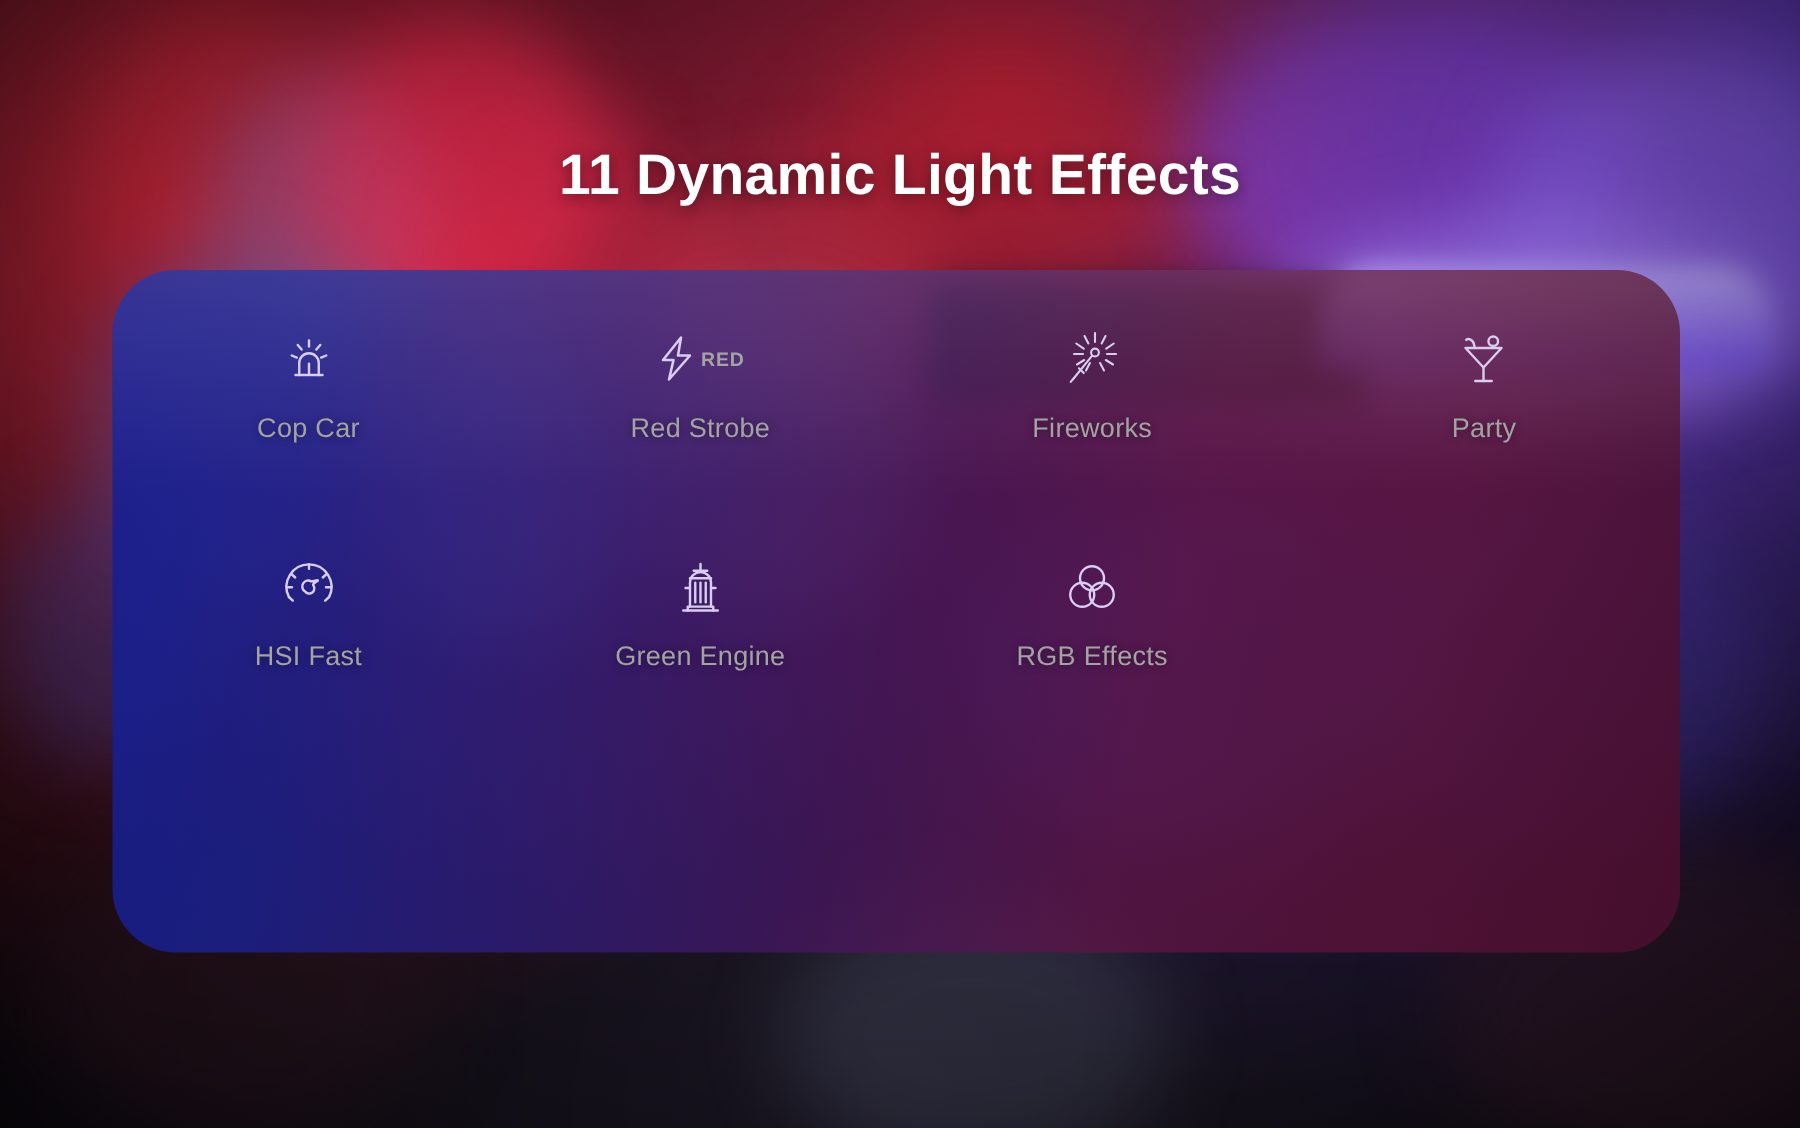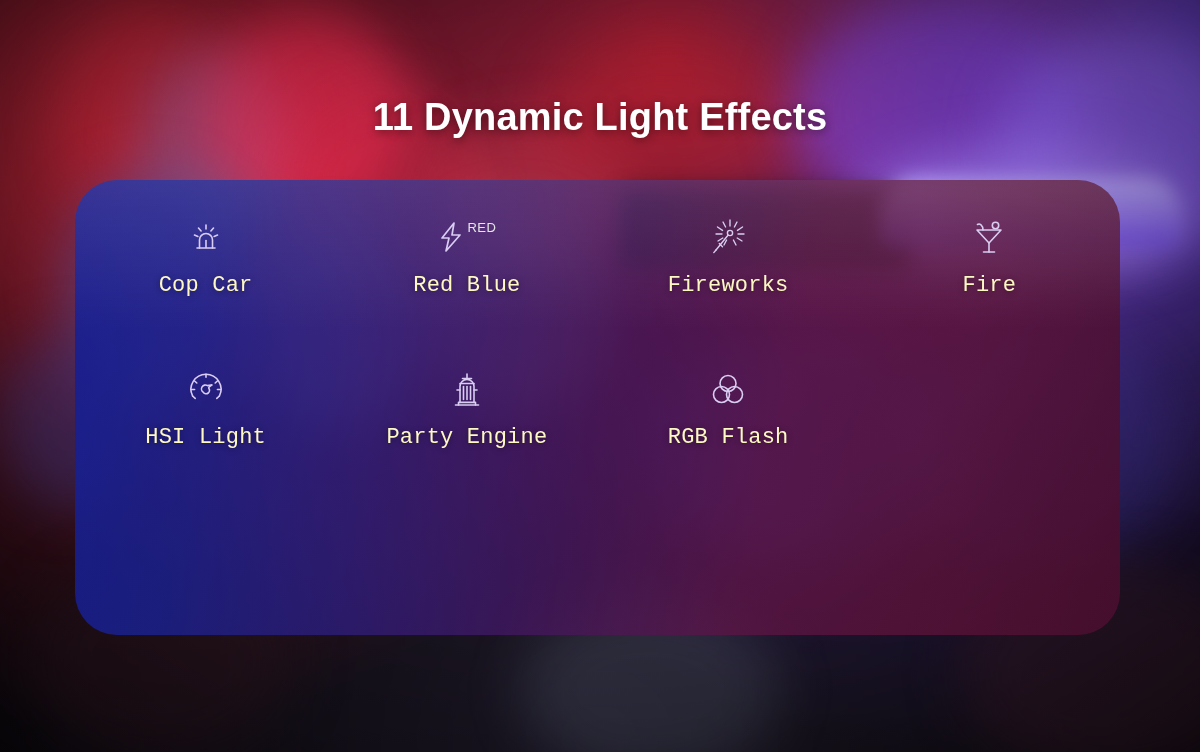--- a/index.html
+++ b/index.html
@@ -98,26 +98,26 @@
     width:100%;height:100%;gap:12px;
   }
   .cell.empty{visibility:hidden;}
   .ico{
     height:48px;display:flex;align-items:center;justify-content:center;
     color:#d9cdf2;
   }
   .ico svg{display:block;overflow:visible;}
   .flash-wrap{display:flex;align-items:flex-start;gap:2px;}
   .flash-word{
-    font-size:13px;font-weight:400;letter-spacing:.5px;color:#e5e5e5;
-    margin-top:0;
+    font-size:13px;font-weight:700;letter-spacing:.5px;color:#a3a3a3;
+    margin-top:10px;
   }
   .lbl{
-    font-size:22px;color:#fef9c3;letter-spacing:.2px;
-    text-shadow:0 1px 6px rgba(0,0,0,.40);white-space:nowrap;font-family:Liberation Mono, monospace;
+    font-size:18px;color:#a3a3a3;letter-spacing:.2px;
+    text-shadow:0 1px 6px rgba(0,0,0,.40);white-space:nowrap;
   }
 </style>
 </head>
 <body>
 
 <div id="stage">
 
   <div class="bg-base"></div>
   <div class="blob b1"></div>
   <div class="blob b2"></div>
@@ -167,21 +167,21 @@
 
     <div class="cell">
       <div class="ico">
         <div class="flash-wrap">
           <svg width="28" height="34" viewBox="0 0 28 34" fill="none" stroke="currentColor" stroke-width="1.7" stroke-linejoin="round" stroke-linecap="round">
             <path d="M17 3 L5 18 h7 L9 31 L23 15 h-8 z"></path>
           </svg>
           <span class="flash-word">RED</span>
         </div>
       </div>
-      <div class="lbl">Red Blue</div>
+      <div class="lbl">Red Strobe</div>
     </div>
 
     <div class="cell">
       <div class="ico">
         <svg width="42" height="42" viewBox="0 0 42 42" fill="none" stroke="currentColor" stroke-width="1.4" stroke-linecap="round">
           <circle cx="23" cy="17" r="2.6"></circle>
           <path d="M23 4 v6"></path>
           <path d="M16 6 l2.6 5"></path>
           <path d="M30 6 l-2.6 5"></path>
           <path d="M10.5 11 l5 3.4"></path>
@@ -206,67 +206,67 @@
     <div class="cell">
       <div class="ico">
         <svg width="38" height="42" viewBox="0 0 38 42" fill="none" stroke="currentColor" stroke-width="1.6" stroke-linecap="round" stroke-linejoin="round">
           <path d="M7 14 h24 L19 27 z"></path>
           <path d="M19 27 v9"></path>
           <path d="M13.5 36 h11"></path>
           <path d="M13 14 c0 -5 -3.5 -7 -5.5 -5.5"></path>
           <circle cx="25.5" cy="9.5" r="3.2"></circle>
         </svg>
       </div>
-      <div class="lbl">Fire</div>
+      <div class="lbl">Party</div>
     </div>
 
     <div class="cell">
       <div class="ico">
         <svg width="38" height="38" viewBox="0 0 38 38" fill="none" stroke="currentColor" stroke-width="1.6" stroke-linecap="round">
           <path d="M5.6 26 A15 15 0 1 1 32.4 26"></path>
           <path d="M5.6 26 l2.6 2.4"></path>
           <path d="M32.4 26 l-2.6 2.4"></path>
           <path d="M19 4.2 v3"></path>
           <path d="M7.6 11 l2.2 2"></path>
           <path d="M30.4 11 l-2.2 2"></path>
           <path d="M4.6 19.5 h3"></path>
           <path d="M33.4 19.5 h-3"></path>
           <path d="M16.4 22.4 a3.4 3.4 0 1 0 5.4 -4.2 c-.8 -1 3.6 -3.4 3.6 -3.4 s-3.6 .5 -4.8 .8 a3.4 3.4 0 0 0 -4.2 6.8 z"></path>
         </svg>
       </div>
-      <div class="lbl">HSI Light</div>
+      <div class="lbl">HSI Fast</div>
     </div>
 
     <div class="cell">
       <div class="ico">
         <svg width="36" height="42" viewBox="0 0 36 42" fill="none" stroke="currentColor" stroke-width="1.6" stroke-linecap="round" stroke-linejoin="round">
           <path d="M6.5 37 h23"></path>
           <path d="M9.5 37 v-2.6 h17 V37"></path>
           <path d="M11 34.4 v-16 a7 7 0 0 1 14 0 v16"></path>
           <path d="M8 22 h3"></path>
           <path d="M25 22 h3"></path>
           <path d="M11 15.5 h14"></path>
           <path d="M14.5 18.5 v13"></path>
           <path d="M21.5 18.5 v13"></path>
           <path d="M18 18.5 v13"></path>
           <path d="M13.5 10.5 h9"></path>
           <path d="M18 6 v4.5"></path>
         </svg>
       </div>
-      <div class="lbl">Party Engine</div>
+      <div class="lbl">Green Engine</div>
     </div>
 
 
     <div class="cell">
       <div class="ico">
         <svg width="40" height="40" viewBox="0 0 40 40" fill="none" stroke="currentColor" stroke-width="1.6">
           <circle cx="20" cy="14.5" r="8"></circle>
           <circle cx="13.5" cy="25.5" r="8"></circle>
           <circle cx="26.5" cy="25.5" r="8"></circle>
         </svg>
       </div>
-      <div class="lbl">RGB Flash</div>
+      <div class="lbl">RGB Effects</div>
     </div>
 
     <div class="cell empty"></div>
 
   </div>
 </div>
 
 </body></html>

